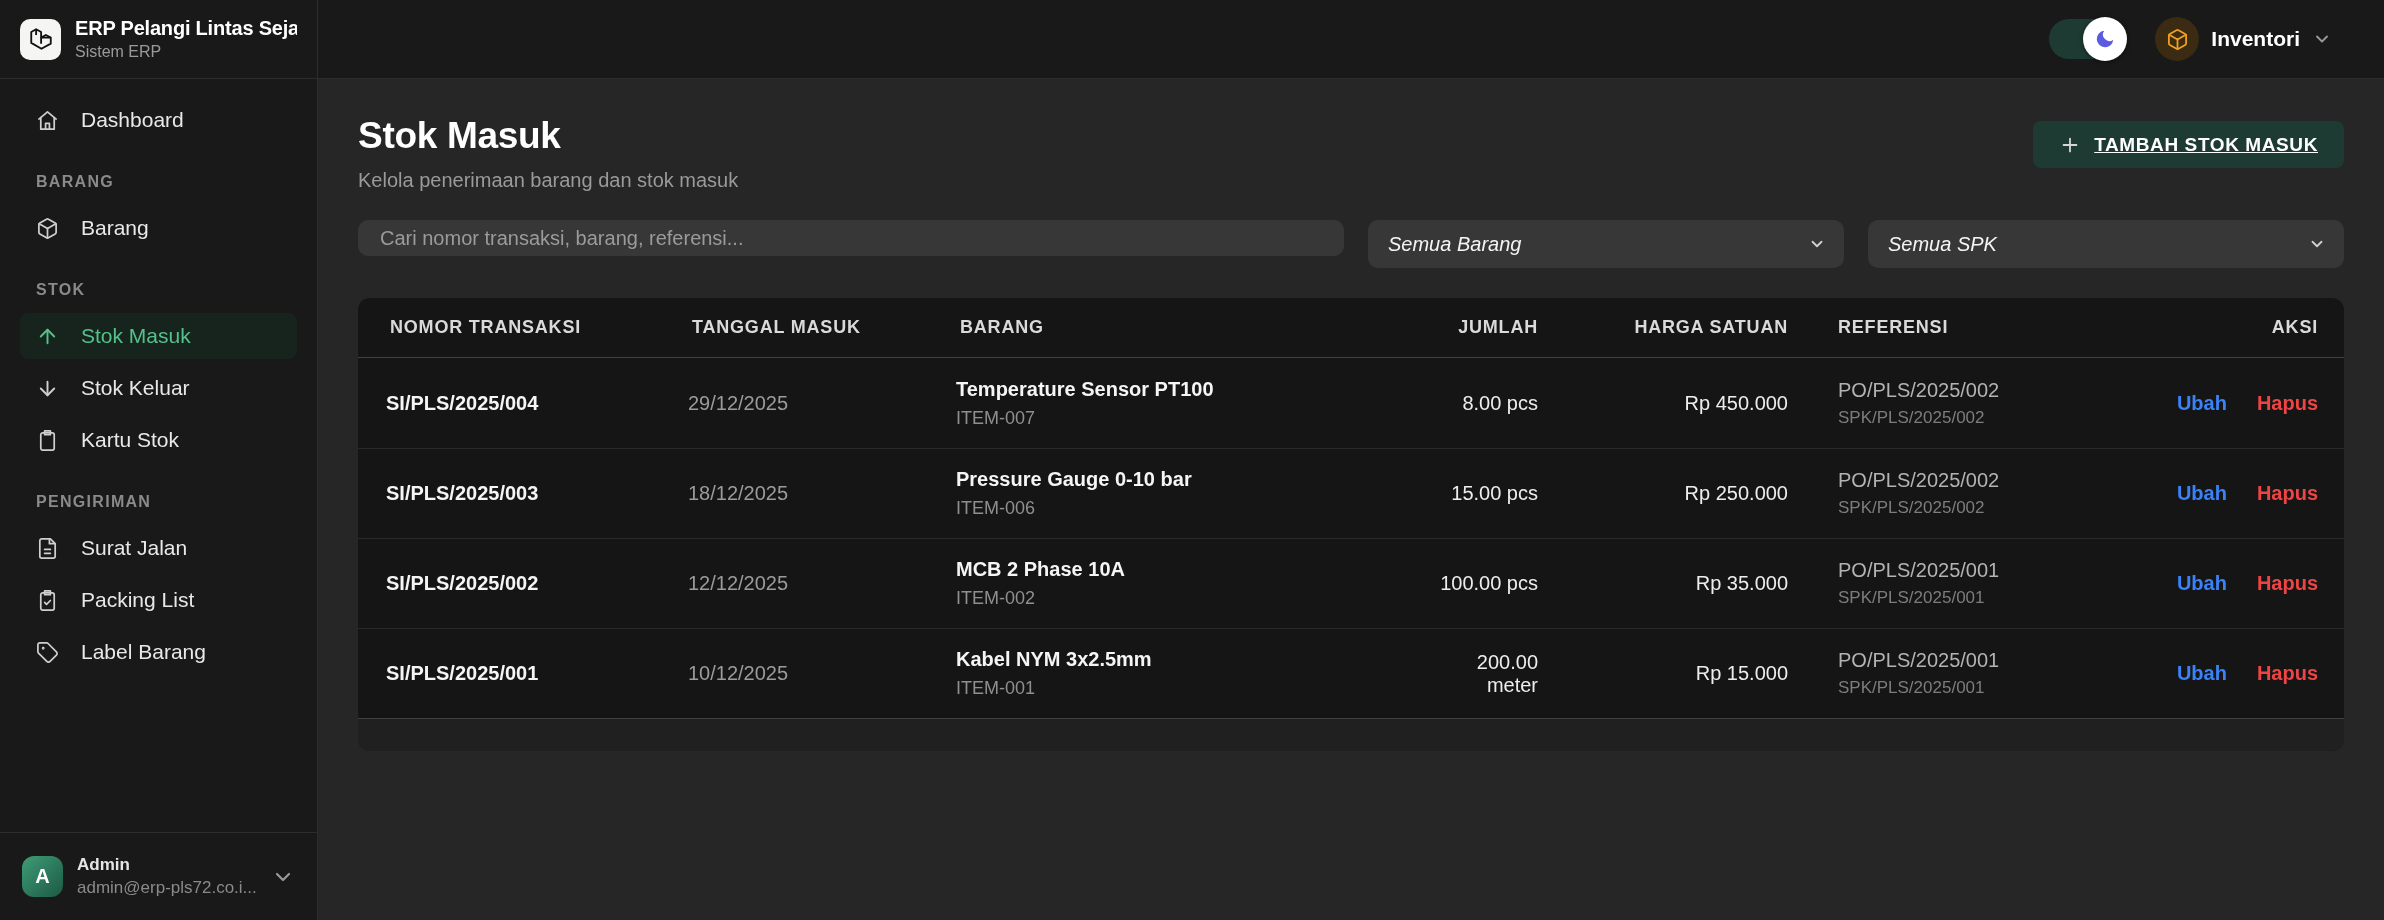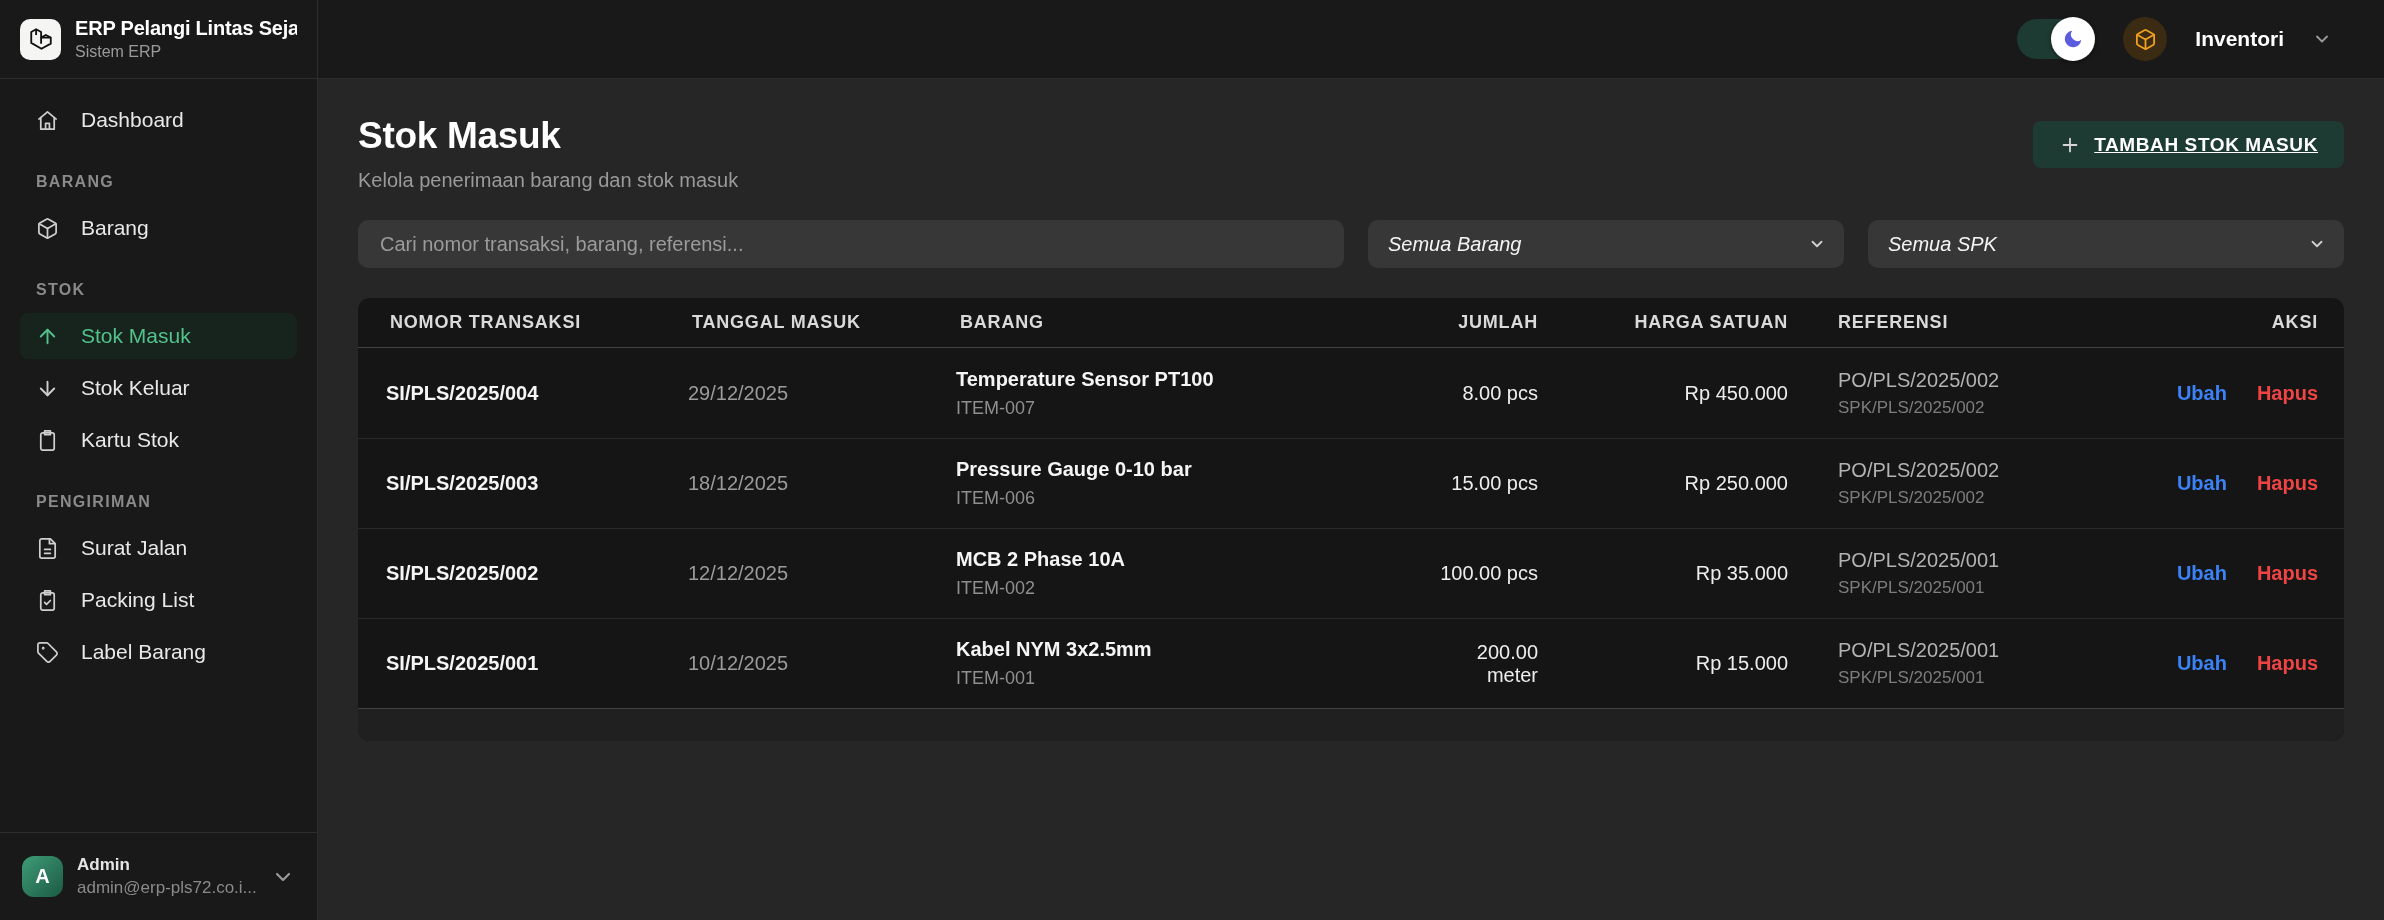--- a/index.html
+++ b/index.html
@@ -43,21 +43,21 @@
   .theme-toggle {
     position:relative; width:76px; height:40px; border-radius:999px;
     background:#1d3b33; cursor:pointer; flex:0 0 auto;
   }
   .theme-thumb {
     position:absolute; right:-2px; top:-2px;
     width:44px; height:44px; border-radius:50%;
     background:#ffffff; display:flex; align-items:center; justify-content:center;
     box-shadow:0 1px 4px rgba(0,0,0,.5);
   }
-  .module-switch { display:flex; align-items:center; gap:28px; cursor:pointer; }
+  .module-switch { display:flex; align-items:center; gap:12px; cursor:pointer; }
   .module-icon {
     width:44px; height:44px; border-radius:50%;
     background:#3a2b12; display:flex; align-items:center; justify-content:center;
   }
   .module-label { font-size:21px; font-weight:700; color:#ffffff; }
 
   
   .sidebar {
     grid-column:1; grid-row:2;
     background:#191919;
@@ -108,40 +108,40 @@
     border:none; border-radius:8px;
     padding:0 26px; height:47px; margin-top:6px;
     font-family:inherit; font-size:19px; font-weight:700; letter-spacing:0.6px;
     cursor:pointer;
     text-decoration:underline;
   }
 
   .filters { display:flex; gap:24px; margin-bottom:30px; }
   .search-box { flex:1; position:relative; }
   .search-input {
-    width:100%; height:48px; border:none; border-radius:10px;
+    width:100%; height:36px; border:none; border-radius:10px;
     background:#373737; color:#f0f0f0;
     font-family:inherit; font-size:20px; padding:0 22px; outline:none;
   }
   .search-input::placeholder { color:#9b9b9b; }
   .filter-select {
     width:476px; height:48px; border-radius:10px; background:#373737;
     display:flex; align-items:center; justify-content:space-between;
     padding:0 18px 0 20px; font-size:20px; color:#f5f5f5; cursor:pointer; flex:0 0 auto;font-style:italic;
   }
 
   
   .card { background:#151515; border-radius:12px; overflow:hidden; }
   .trow {
     display:grid;
     grid-template-columns:302px 268px 1fr 110px 250px 360px 170px;
     align-items:center;
     padding:0 26px 0 32px;
   }
-  .thead { height:50px; border-bottom:1px solid #414141; }
+  .thead { height:60px; border-bottom:1px solid #414141; }
   .thead .th {
     font-size:18px; font-weight:700; letter-spacing:0.8px; color:#dadada;
   }
   .c-right { text-align:right; }
   .c-ref { padding-left:50px; }
   .tbody-row { height:90px;padding-left:28px; }
   .tbody-row + .tbody-row { border-top:1px solid #2a2a2a; }
   .cell-nomor { font-size:20px; font-weight:700; color:#f5f5f5; }
   .cell-tanggal { font-size:20px; color:#9b9b9b; }
   .cell-barang-name { font-size:20px; font-weight:700; color:#f5f5f5; }

